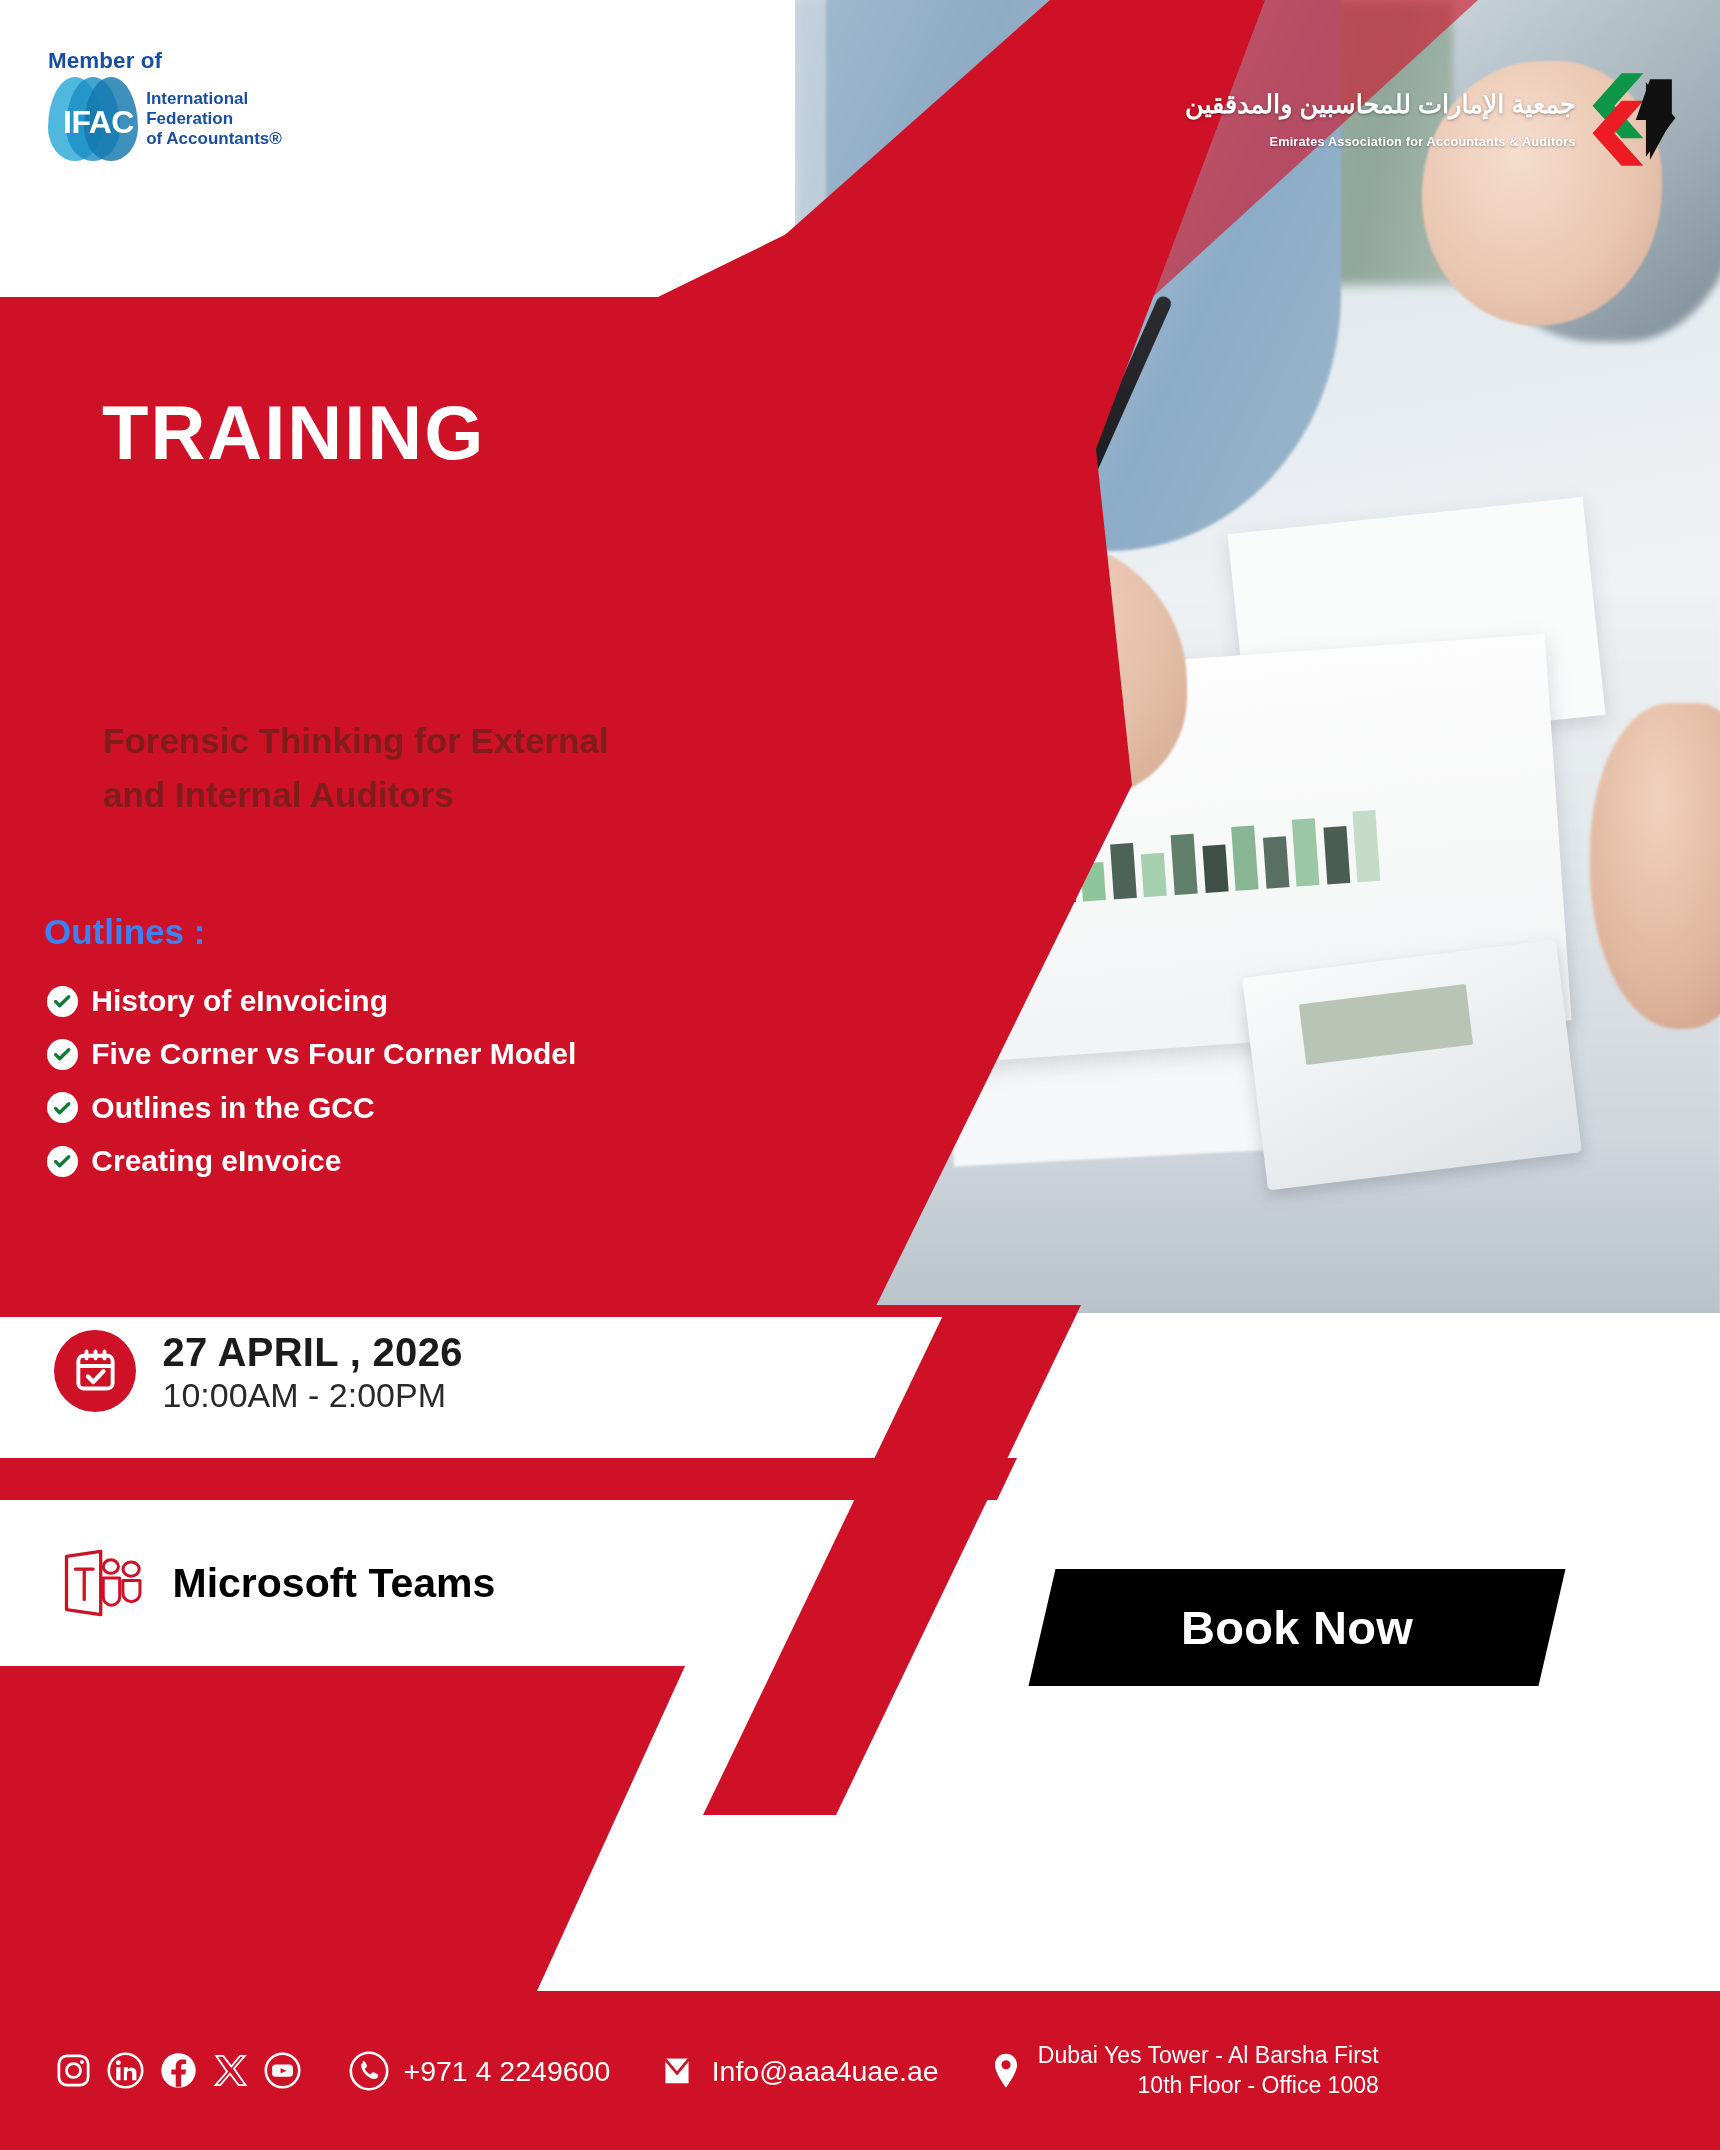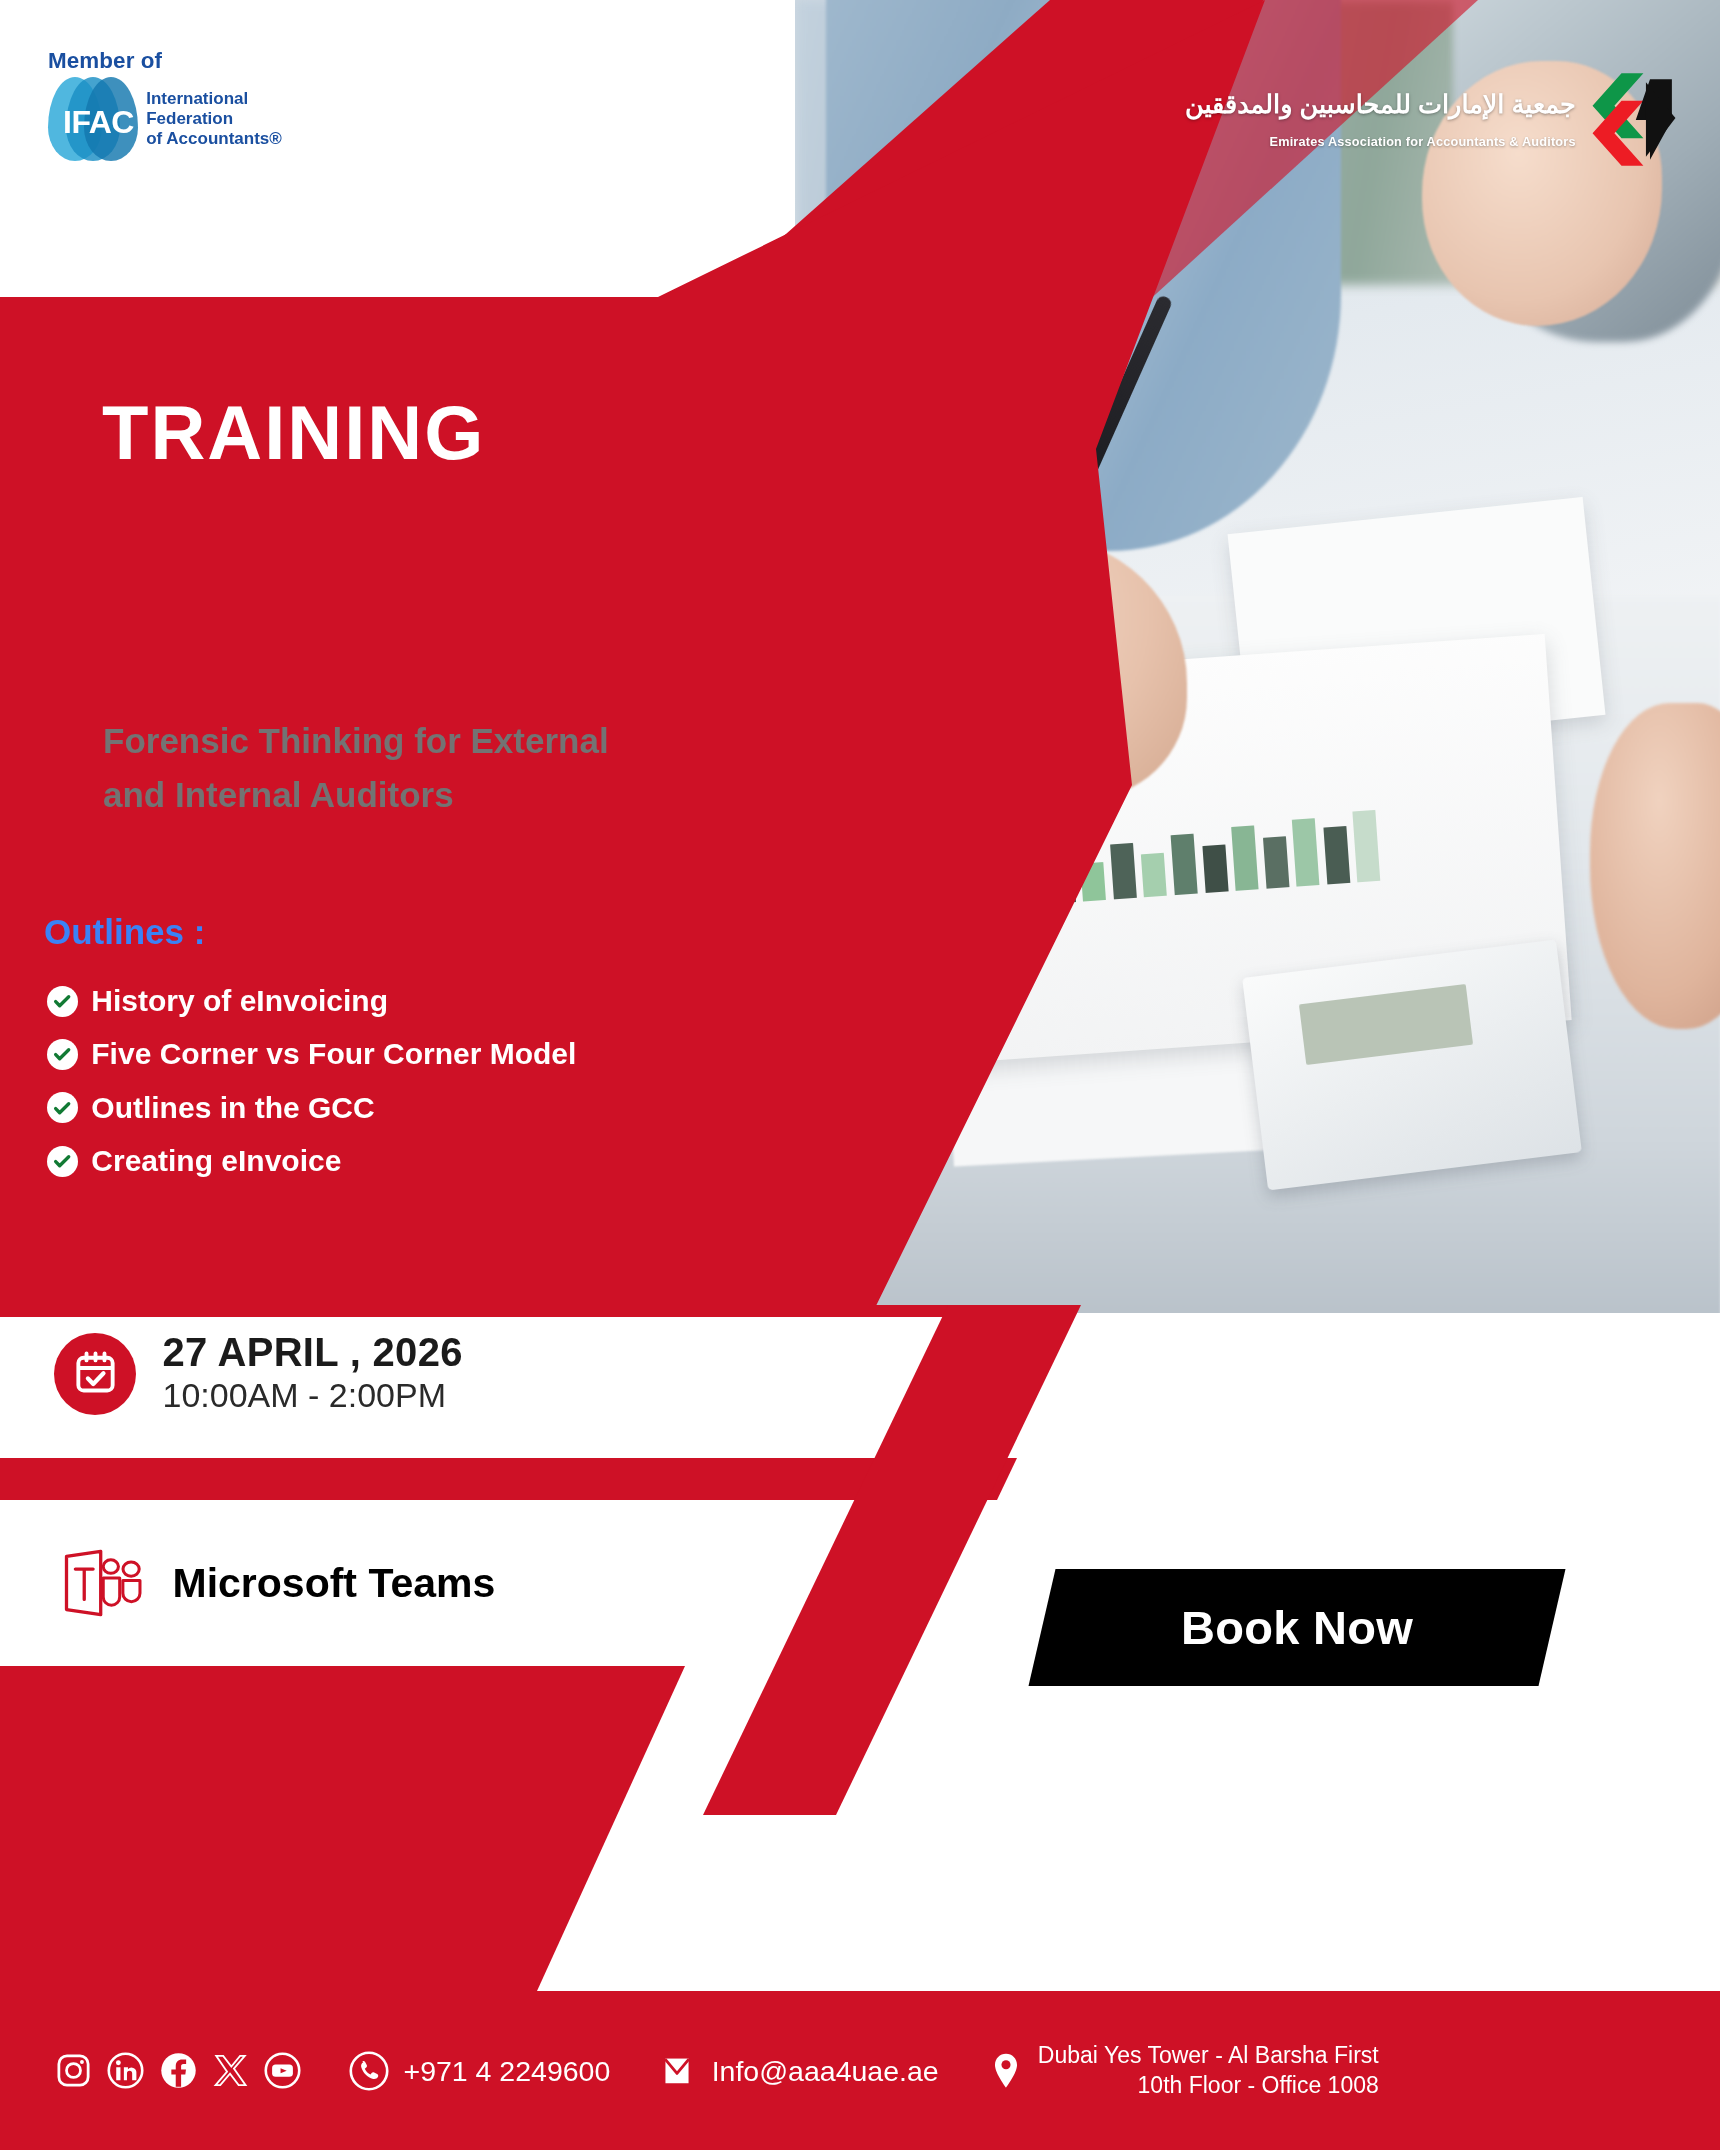--- a/index.html
+++ b/index.html
@@ -117,32 +117,32 @@
   .eaa-ar{font-size:25.5px;font-weight:bold;direction:rtl;line-height:1.15;
     text-shadow:0 1px 3.1px rgba(0,0,0,.35);}
   .eaa-en{font-size:12.7px;font-weight:bold;margin-top:15px;letter-spacing:0.2px;
     text-shadow:0 1px 2.5px rgba(0,0,0,.35);}
 
   
   .title1{position:absolute;left:102px;top:395px;color:#fff;font-size:76px;font-weight:bold;
     letter-spacing:2px;line-height:1;}
   .title2{position:absolute;left:116px;top:489px;color:#fff;font-size:94px;font-weight:bold;
     letter-spacing:1px;line-height:1;}
-  .subtitle{position:absolute;left:103px;top:714px;color:#737373;font-size:35px;font-weight:bold;
+  .subtitle{position:absolute;left:103px;top:714px;color:#7f1d1d;font-size:35px;font-weight:bold;
     line-height:1.55;width:714px;}
   .outlines-h{position:absolute;left:44px;top:912px;color:#3b82f6;font-size:35px;font-weight:bold;}
   .bullets{position:absolute;left:47px;top:984px;width:739px;}
   .bullet{display:flex;align-items:center;margin-bottom:19.4px;}
   .bchk{width:31px;height:31px;border-radius:50%;background:#fff;display:flex;align-items:center;
     justify-content:center;flex:0 0 31px;margin-right:13.3px;}
   .bchk svg{width:18.4px;height:18.4px;}
   .btxt{color:#fff;font-size:30px;font-weight:bold;}
 
   
-  .date-row{position:absolute;left:54px;top:1330px;display:flex;align-items:flex-end;}
+  .date-row{position:absolute;left:54px;top:1330px;display:flex;align-items:flex-start;}
   .cal-circle{width:82px;height:82px;border-radius:50%;background:#CE1126;display:flex;
     align-items:center;justify-content:center;margin-right:26.5px;}
   .date-big{font-size:40px;font-weight:bold;color:#1b1b1b;line-height:1.12;letter-spacing:0.3px;}
   .date-small{font-size:34px;color:#2a2a2a;line-height:1.18;}
 
   
   .teams-row{position:absolute;left:61px;top:1545px;display:flex;align-items:center;}
   .teams-ic{width:87px;height:76px;margin-right:24.5px;}
   .teams-txt{font-size:41px;font-weight:bold;color:#000000;}
 

